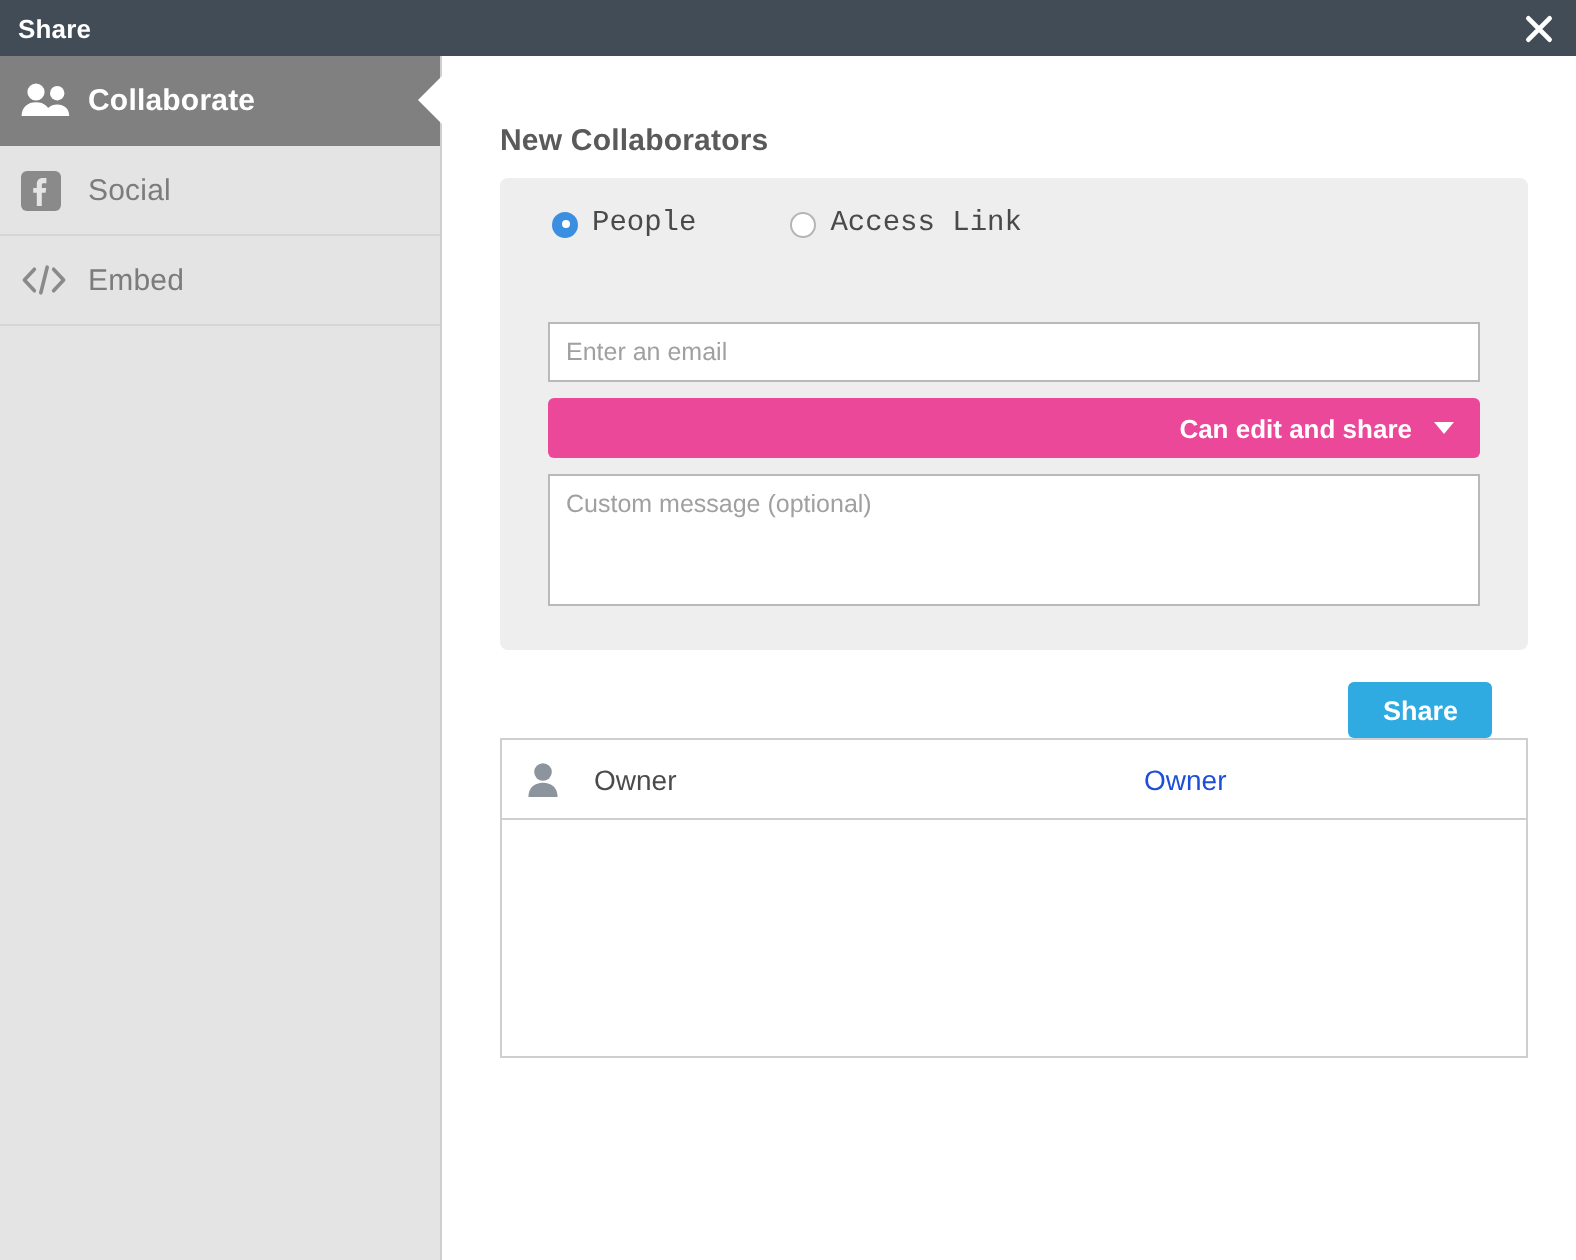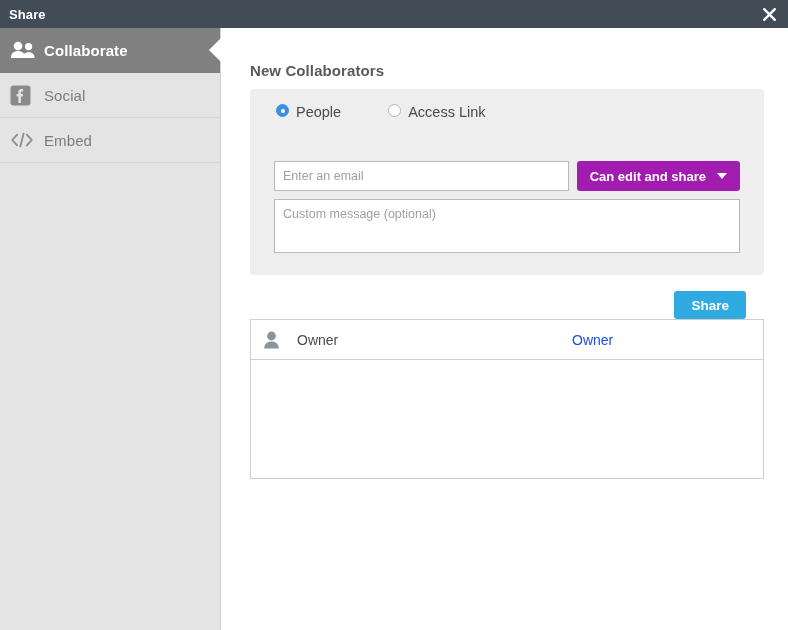--- a/index.html
+++ b/index.html
@@ -136,23 +136,24 @@
   .panel-radios {
     height: 46px;
     display: flex;
     align-items: center;
     padding-left: 26px;
     gap: 47px;
     margin-bottom: 10px;
   }
   .radio-opt {
     display: flex;
-    align-items: flex-start;
+    align-items: center;
     gap: 7px;
     cursor: pointer;
+    font-family: Liberation Mono, monospace;
   }
   .radio-dot {
     width: 13px; height: 13px;
     border-radius: 50%;
     border: 1px solid #b5b5b5;
     background: #ffffff;
     display: flex;
     align-items: center;
     justify-content: center;
   }
@@ -171,62 +172,64 @@
     color: #4a4a4a;
   }
 
   .panel-form {
     padding: 16px 24px 22px 24px;
   }
   .form-row {
     display: flex;
     gap: 8px;
     align-items: stretch;
+    flex-direction: column;
   }
   .email-input {
     flex: 1 1 auto;
     height: 30px;
     border: 1px solid #b9b9b9;
     background: #ffffff;
     font-family: "Liberation Sans", sans-serif;
     font-size: 12.5px;
     color: #333333;
     padding: 0 8px;
     outline: none;
     border-radius: 0;
   }
   .email-input::placeholder { color: #a0a0a0; }
 
   .perm-btn {
     flex: 0 0 auto;
     height: 30px;
-    background: #a21caf;
+    background: #ec4899;
     border: none;
     border-radius: 3px;
     color: #ffffff;
     font-family: "Liberation Sans", sans-serif;
     font-size: 13px;
     font-weight: bold;
     padding: 0 13px;
     display: flex;
     align-items: center;
     gap: 11px;
     cursor: pointer;
+    justify-content: flex-end;
   }
   .caret-down {
     width: 0; height: 0;
     border-left: 5px solid transparent;
     border-right: 5px solid transparent;
     border-top: 6px solid #ffffff;
   }
 
   .msg-box {
     display: block;
     width: 100%;
-    height: 54px;
+    height: 66px;
     margin-top: 8px;
     border: 1px solid #b9b9b9;
     background: #ffffff;
     font-family: "Liberation Sans", sans-serif;
     font-size: 12.5px;
     color: #333333;
     padding: 7px 8px;
     resize: none;
     outline: none;
     border-radius: 0;

